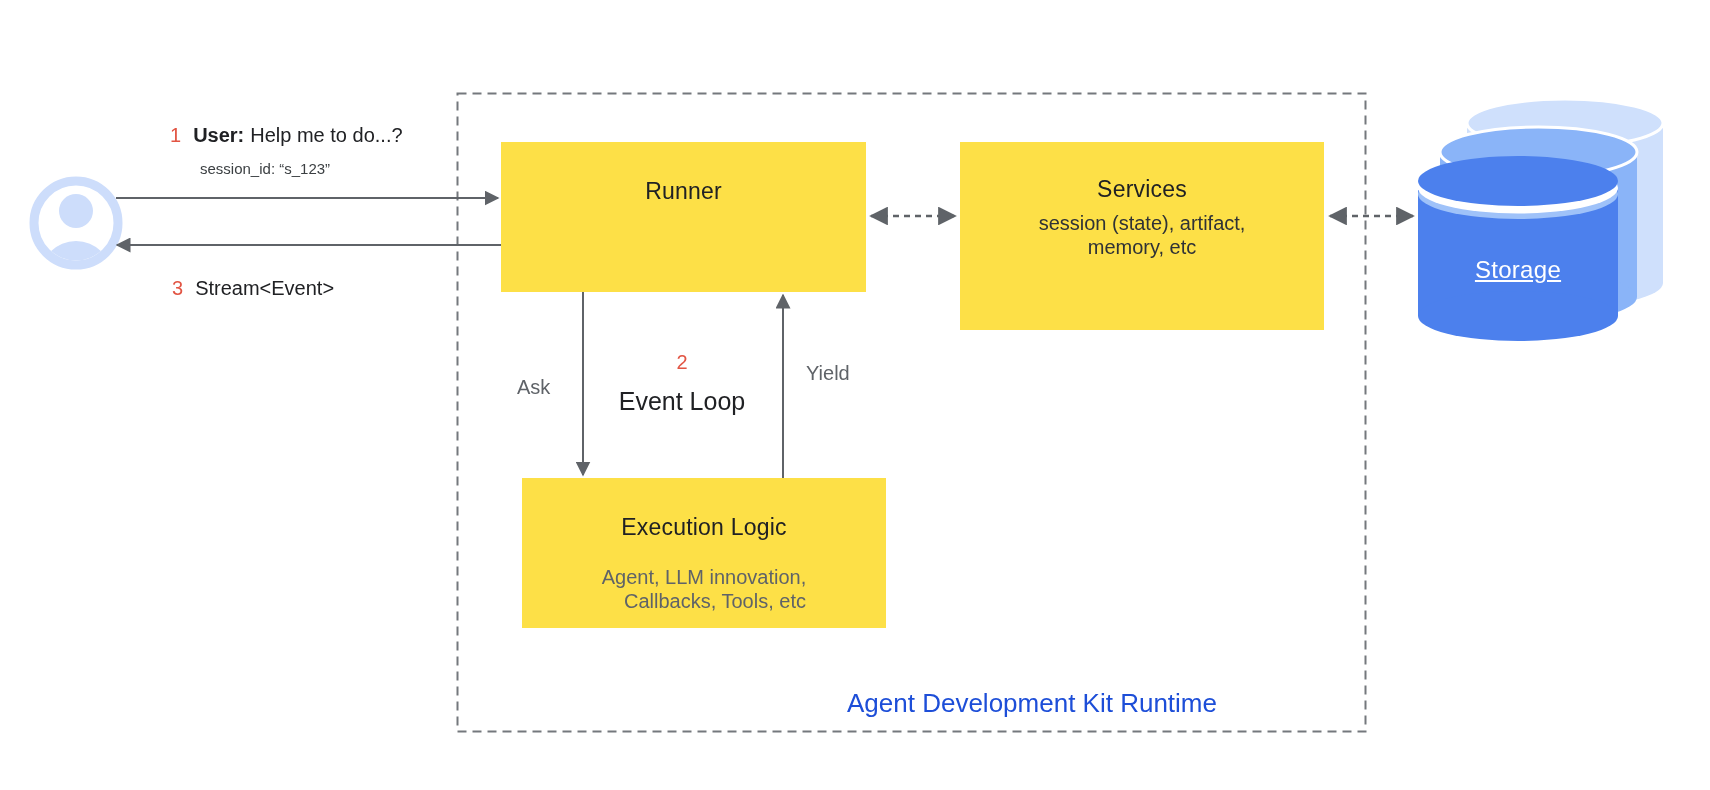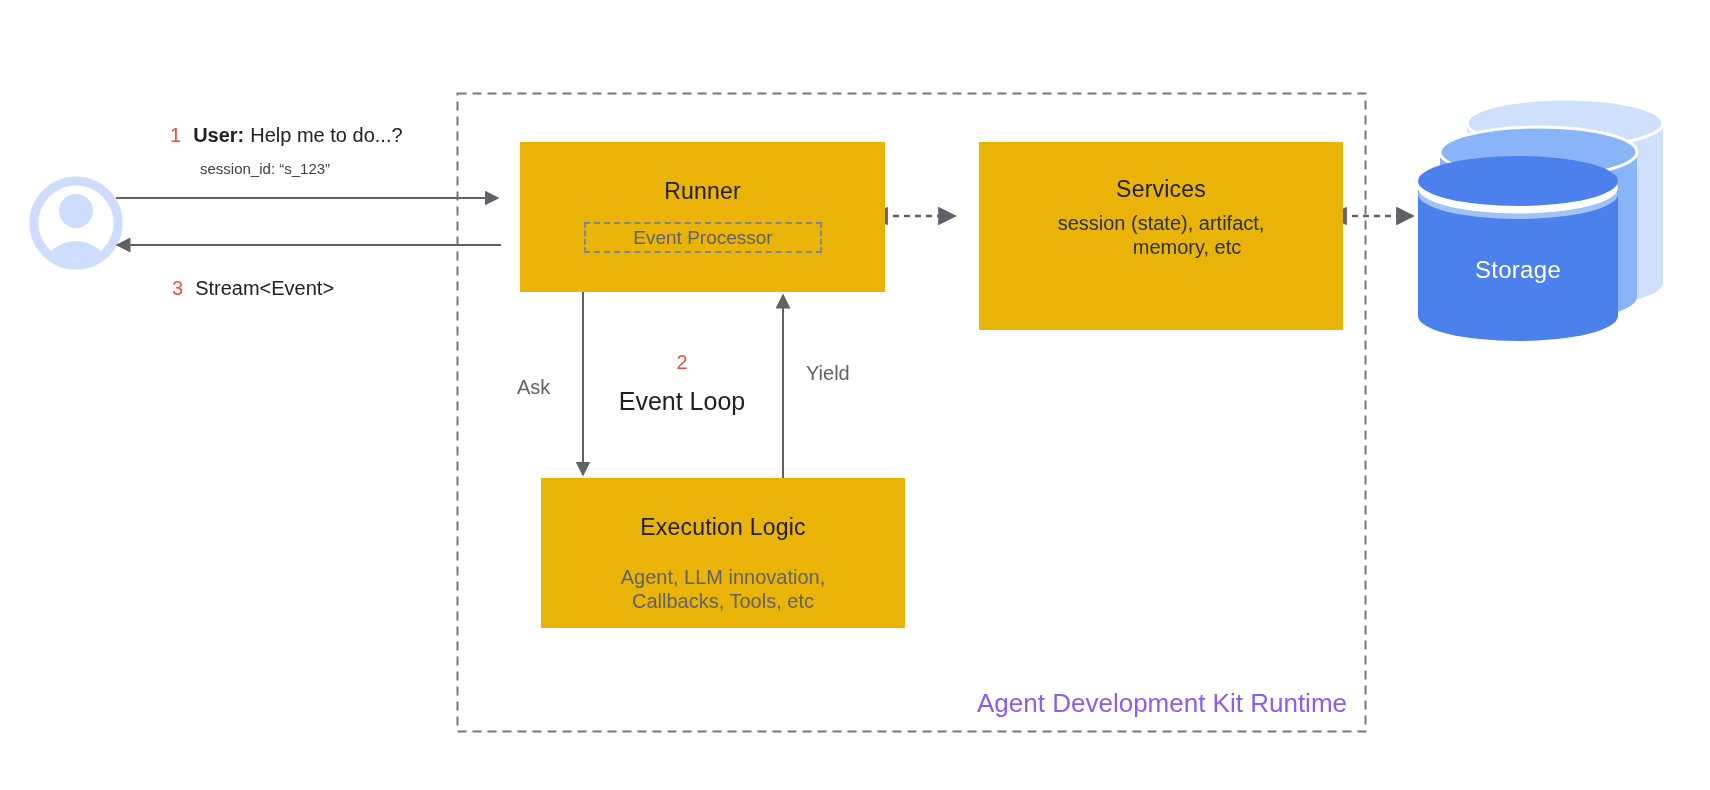--- a/index.html
+++ b/index.html
@@ -3,21 +3,21 @@
 <meta charset="utf-8">
 <style>
   html,body{margin:0;padding:0;background:#fff;}
   .stage{
     position:relative;width:1710px;height:790px;background:#fff;overflow:hidden;
     font-family:"Liberation Sans", sans-serif;color:#202124;
   }
   .stage svg.gfx{position:absolute;left:0;top:0;width:1710px;height:790px;}
   .abs{position:absolute;}
   .box{
-    position:absolute;background:#eab308;margin-left:19px;
+    position:absolute;background:#fde047;
   }
   .box-title{
     position:absolute;left:0;width:100%;text-align:center;
     font-size:23px;color:#202124;letter-spacing:.2px;
   }
   .box-sub{
     position:absolute;left:0;width:100%;text-align:center;font-size:20px;
   }
   .sub-dark{color:#2f3236;}
   .sub-gray{color:#5f6368;}
@@ -27,24 +27,24 @@
   }
   .ep-box span{font-size:19px;color:#5f6368;}
   .step-line{font-size:20px;white-space:nowrap;}
   .step-num{color:#e25544;margin-right:12px;}
   .step-bold{font-weight:bold;margin-right:6px;}
   .session-line{font-size:15px;color:#3c4043;white-space:nowrap;}
   .loop-side{font-size:20px;color:#5f6368;}
   .loop-num{font-size:20px;color:#e25544;text-align:center;}
   .loop-title{font-size:25px;color:#202124;text-align:center;}
   .runtime-label{
-    font-size:26px;color:#8b5cf6;text-align:right;width:500px;
+    font-size:26px;color:#1d4ed8;width:500px;
   }
   .storage-label{
-    width:200px;text-align:center;font-size:24px;color:#ffffff;letter-spacing:.3px;
+    width:200px;text-align:center;font-size:24px;color:#ffffff;letter-spacing:.3px;text-decoration:underline;
   }
 </style>
 </head>
 <body>
 
 <div class="stage">
 
   <svg class="gfx" viewBox="0 0 1710 790">
     <defs>
       <marker id="arrow" viewBox="0 0 10 10" refX="9" refY="5" markerWidth="7.5" markerHeight="7.5" orient="auto-start-reverse">
@@ -103,39 +103,36 @@
     <span class="step-num">1</span><span class="step-bold">User:</span><span>Help me to do...?</span>
   </div>
   <div class="abs session-line" style="left:200px;top:160px;">session_id: “s_123”</div>
 
   <div class="abs step-line" style="left:172px;top:277px;">
     <span class="step-num">3</span><span>Stream&lt;Event&gt;</span>
   </div>
 
   <div class="box" style="left:501px;top:142px;width:365px;height:150px;">
     <div class="box-title" style="top:36px;">Runner</div>
-    <div class="ep-box">
-      <span>Event Processor</span>
-    </div>
   </div>
 
   <div class="box" style="left:960px;top:142px;width:364px;height:188px;">
     <div class="box-title" style="top:34px;">Services</div>
     <div class="box-sub sub-dark" style="top:70px;">session (state), artifact,</div>
-    <div class="box-sub sub-dark" style="top:94px;padding-left:26px;">memory, etc</div>
+    <div class="box-sub sub-dark" style="top:94px;">memory, etc</div>
   </div>
 
   <div class="abs loop-side" style="left:517px;top:376px;">Ask</div>
   <div class="abs loop-side" style="left:806px;top:362px;">Yield</div>
   <div class="abs loop-num" style="left:660px;top:351px;width:44px;">2</div>
   <div class="abs loop-title" style="left:600px;top:387px;width:164px;">Event Loop</div>
 
   <div class="box" style="left:522px;top:478px;width:364px;height:150px;">
     <div class="box-title" style="top:36px;">Execution Logic</div>
     <div class="box-sub sub-gray" style="top:88px;">Agent, LLM innovation,</div>
-    <div class="box-sub sub-gray" style="top:112px;">Callbacks, Tools, etc</div>
+    <div class="box-sub sub-gray" style="top:112px;padding-left:11px;">Callbacks, Tools, etc</div>
   </div>
 
   <div class="abs runtime-label" style="left:847px;top:688px;">Agent Development Kit Runtime</div>
 
   <div class="abs storage-label" style="left:1418px;top:256px;">Storage</div>
 
 </div>
 
 </body></html>

